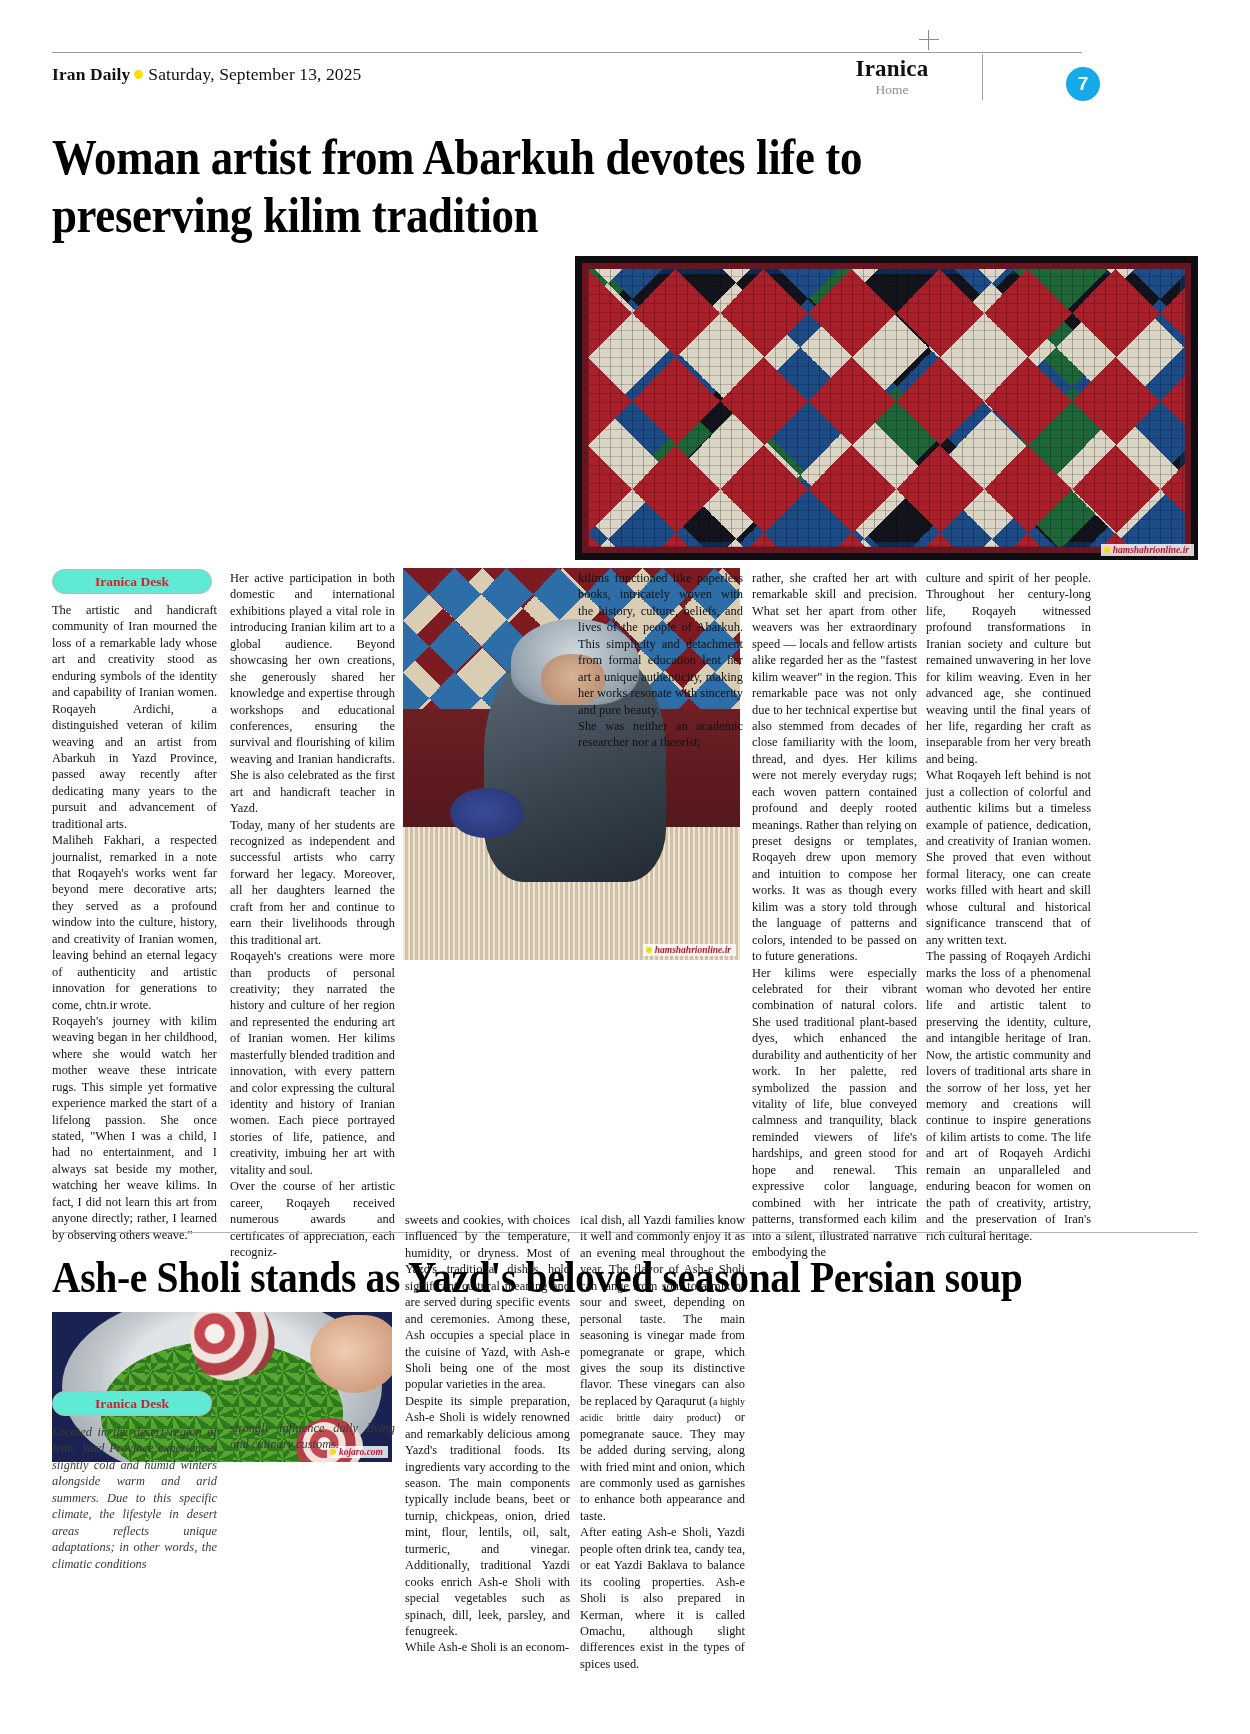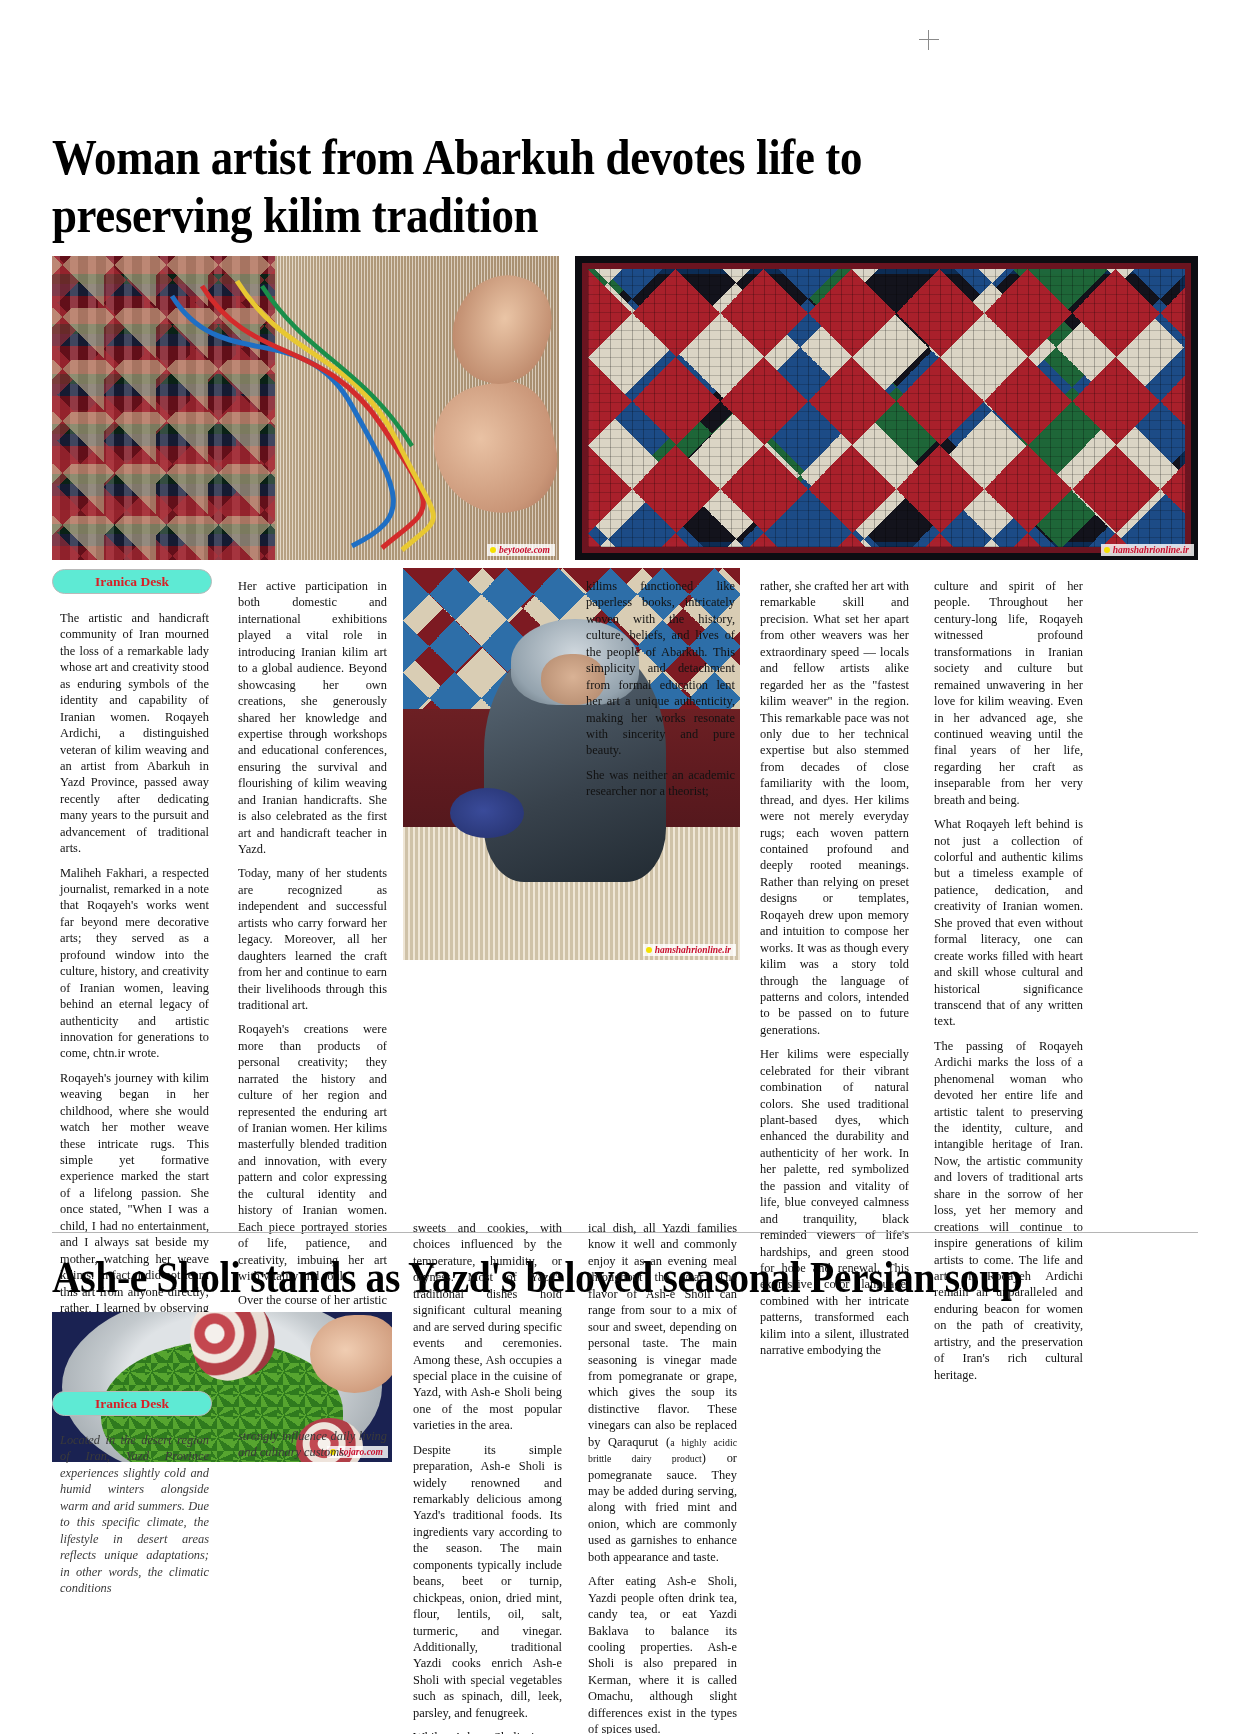--- a/index.html
+++ b/index.html
@@ -321,21 +321,21 @@
   
   .col {
     position: absolute;
     font-size: 12.4px;
     line-height: 1.325;
     text-align: justify;
     color: #121212;
     font-family: "Liberation Serif", serif;
     hyphens: manual;
   }
-  .col p { margin: 8px; text-indent: 0; }
+  .col p { margin: 0; text-indent: 0; }
   .col.italic { font-style: italic; color: #3a3a3a; }
   .small-note { font-size: 9.8px; }
 
   
   #s1-c1 { left: 52px;  top: 602px;  width: 165px; }
   #s1-c2 { left: 230px; top: 570px;  width: 165px; }
   #s1-c3 { left: 403px; top: 967px;  width: 165px; }
   #s1-c4 { left: 578px; top: 570px;  width: 165px; }
   #s1-c5 { left: 752px; top: 570px;  width: 165px; }
   #s1-c6 { left: 926px; top: 570px;  width: 165px; }
@@ -352,42 +352,37 @@
   }
   #rule-mid { top: 1232px; }
 </style>
 </head>
 <body>
 
 <div class="page">
 
   <div class="cropmark"></div>
 
+  <div class="masthead">
+    <div class="rule-top"></div>
+    <div class="mast-row">
+      <div class="mast-left">
+        <b>Iran Daily</b><span class="dot-yellow"></span><span>Saturday, September 13, 2025</span>
+      </div>
+      <div class="mast-center">
+        <div class="sec">Iranica</div>
+        <div class="sub">Home</div>
+      </div>
+      <div class="mast-divider"></div>
+      <div class="pagebadge">7</div>
+    </div>
+  </div>
 
   <div class="headline" id="headline-1">Woman artist from Abarkuh devotes life to preserving kilim tradition</div>
 
-  <div class="photo" id="photo-loom">
-    <div class="loom-bg"></div>
-    <div class="loom-warp"></div>
-    <div class="loom-kilim"></div>
-    <div class="hand1"></div>
-    <div class="hand2"></div>
-    <svg width="507" height="304" style="position:absolute;inset:0">
-      <path d="M120 40 C 170 120, 250 60, 300 150 S 360 260, 300 290" stroke="#1f6fc4" stroke-width="5" fill="none"></path>
-      <path d="M150 30 C 200 110, 270 80, 330 170 S 380 250, 330 292" stroke="#d32b2b" stroke-width="5" fill="none"></path>
-      <path d="M185 25 C 235 105, 300 95, 345 185 S 395 255, 350 294" stroke="#e8c832" stroke-width="5" fill="none"></path>
-      <path d="M210 30 C 255 100, 310 110, 360 190" stroke="#1a8f4a" stroke-width="4.5" fill="none"></path>
-      <ellipse cx="345" cy="410" rx="40" ry="26" stroke="#e8c832" stroke-width="5" fill="none"></ellipse>
-      <ellipse cx="340" cy="405" rx="34" ry="22" stroke="#1f6fc4" stroke-width="5" fill="none"></ellipse>
-    </svg>
-    <div class="credit">
-      <span class="cdot"></span>
-      <span>beytoote.com</span>
-    </div>
-  </div>
 
   <div class="photo" id="photo-kilim">
     <div class="kilim-field">
       <div class="kilim-diamonds"></div>
       <div class="kilim-grid"></div>
     </div>
     <div class="credit">
       <span class="cdot"></span>
       <span>hamshahrionline.ir</span>
     </div>

